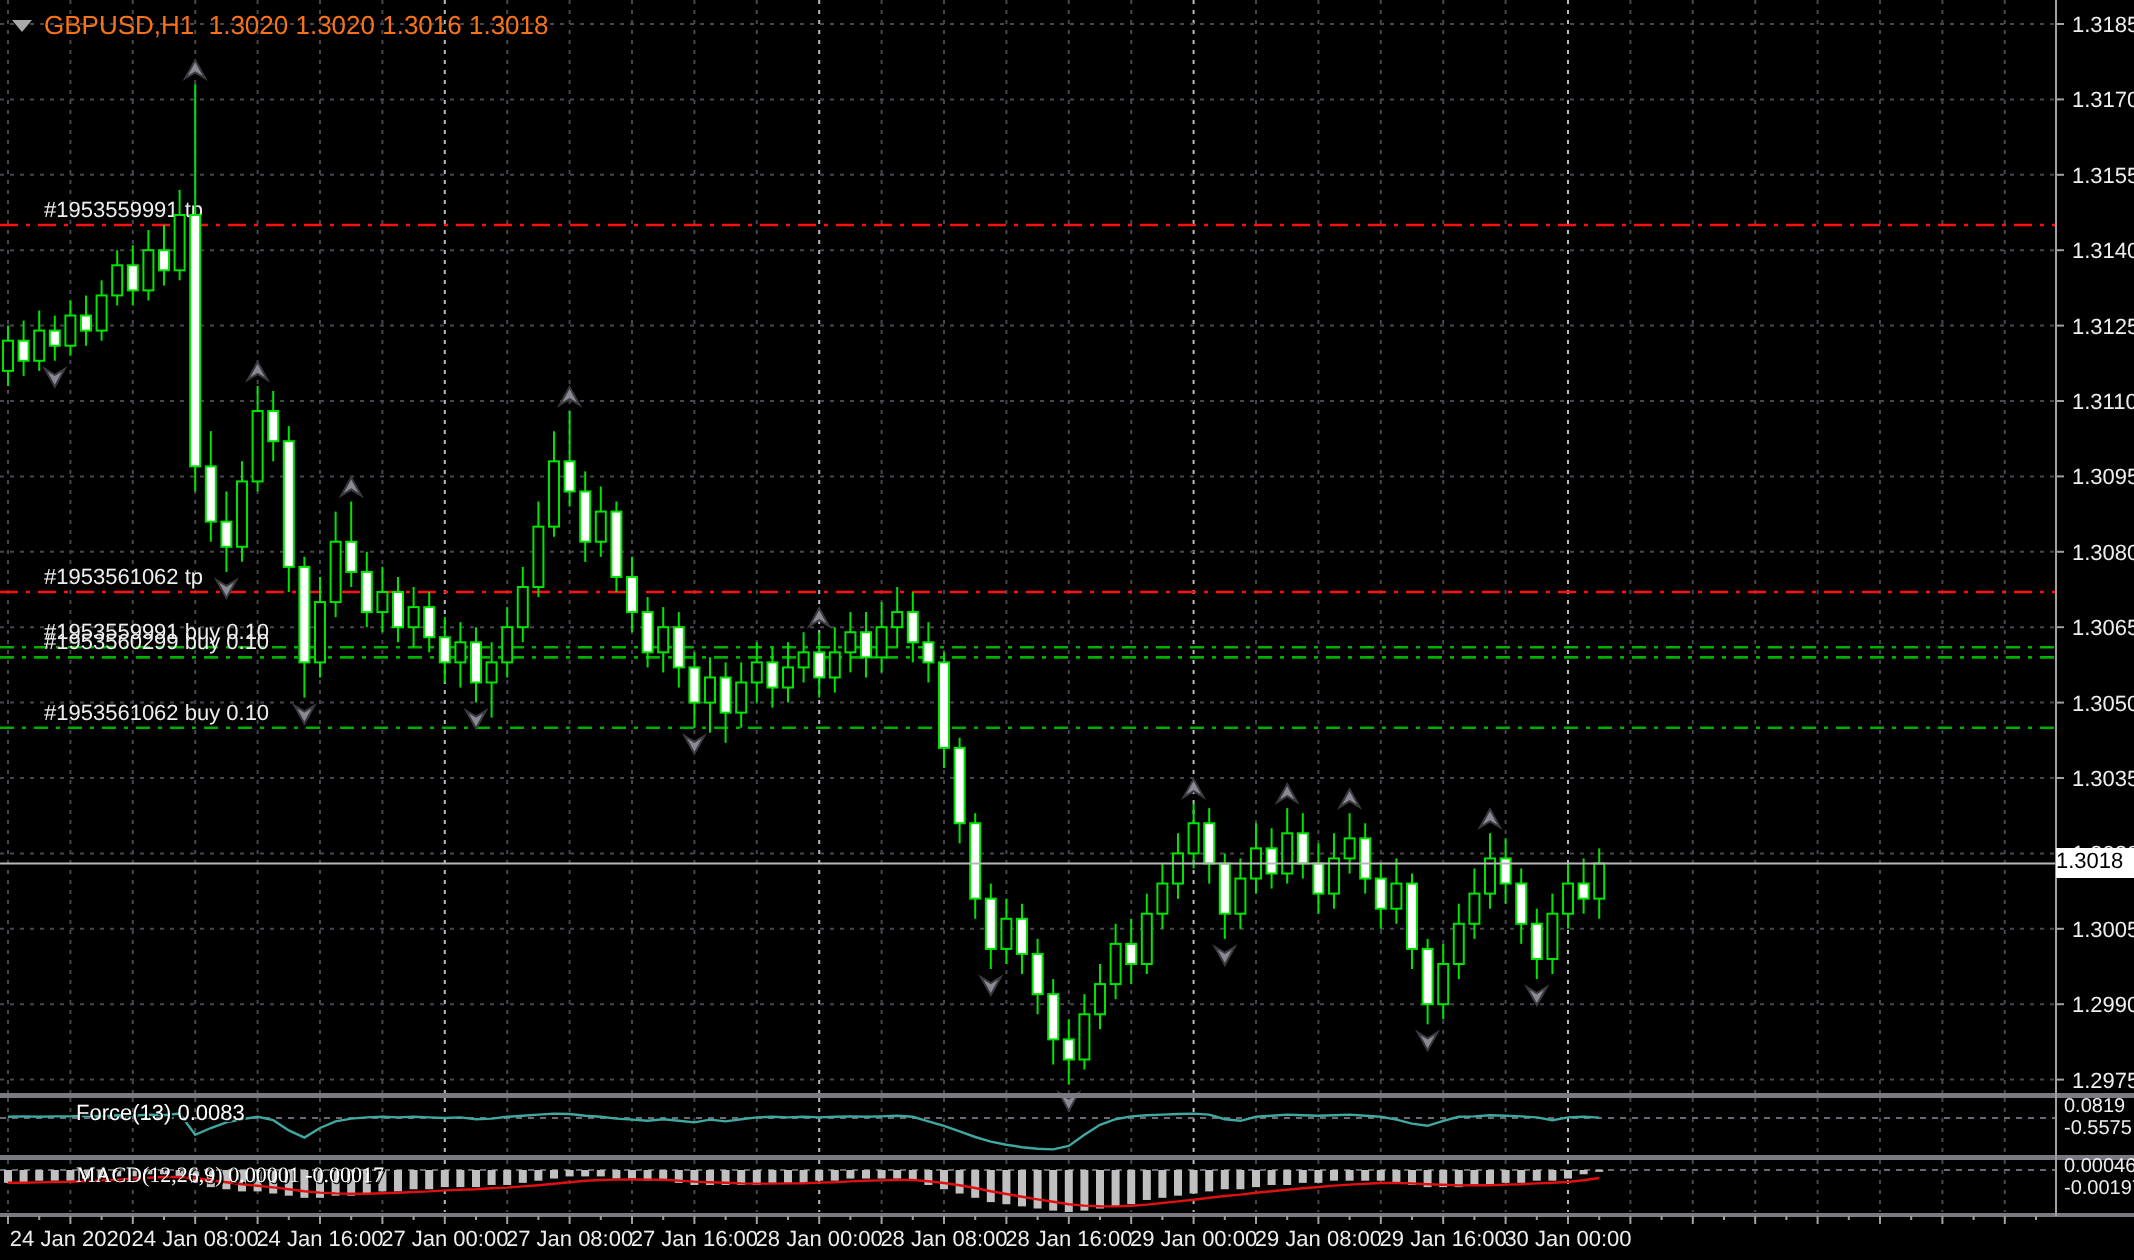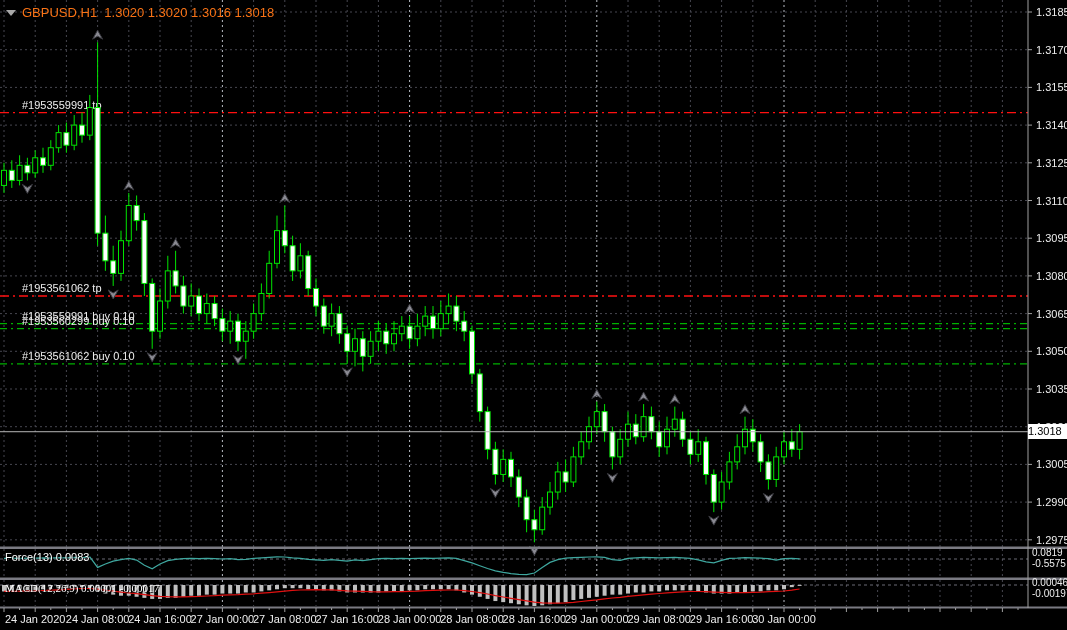--- a/index.html
+++ b/index.html
@@ -3,21 +3,21 @@
 <meta charset="utf-8">
 <style>
   html,body{margin:0;padding:0;background:#000;}
   #app{position:relative;width:1067px;height:630px;background:#000;overflow:hidden;
        font-family:"Liberation Sans",sans-serif;-webkit-font-smoothing:none;}
   #cv{position:absolute;left:0;top:0;}
   .ttl{position:absolute;left:6px;top:5px;color:#f97316;font-size:13px;white-space:pre;display:flex;align-items:center;gap:6px;}
   .tri{width:0;height:0;border-left:5px solid transparent;border-right:5px solid transparent;border-top:6px solid #a8a8a8;display:inline-block;}
   .badge{position:absolute;left:1028px;top:424px;width:39px;height:15px;background:#fff;color:#000;
          font-size:11px;line-height:15px;}
-  .indlbl{position:absolute;color:#fff;font-size:11px;white-space:pre;text-shadow:1px 1px 0 #000;}
+  .indlbl{position:absolute;color:#fff;font-size:11px;white-space:pre;text-shadow:1px 1px 0 #000;margin-left:33px;}
   #flbl{left:5px;top:551px;}
   #mlbl{left:5px;top:582px;font-family:Liberation Serif, serif;}
 </style>
 </head>
 <body>
 
 <div id="app">
   <svg id="cv" width="1067" height="630">
       <g>
         <line x1="4" y1="0" x2="4" y2="547" stroke="#474750" stroke-dasharray="2 3" stroke-width="1"></line>

